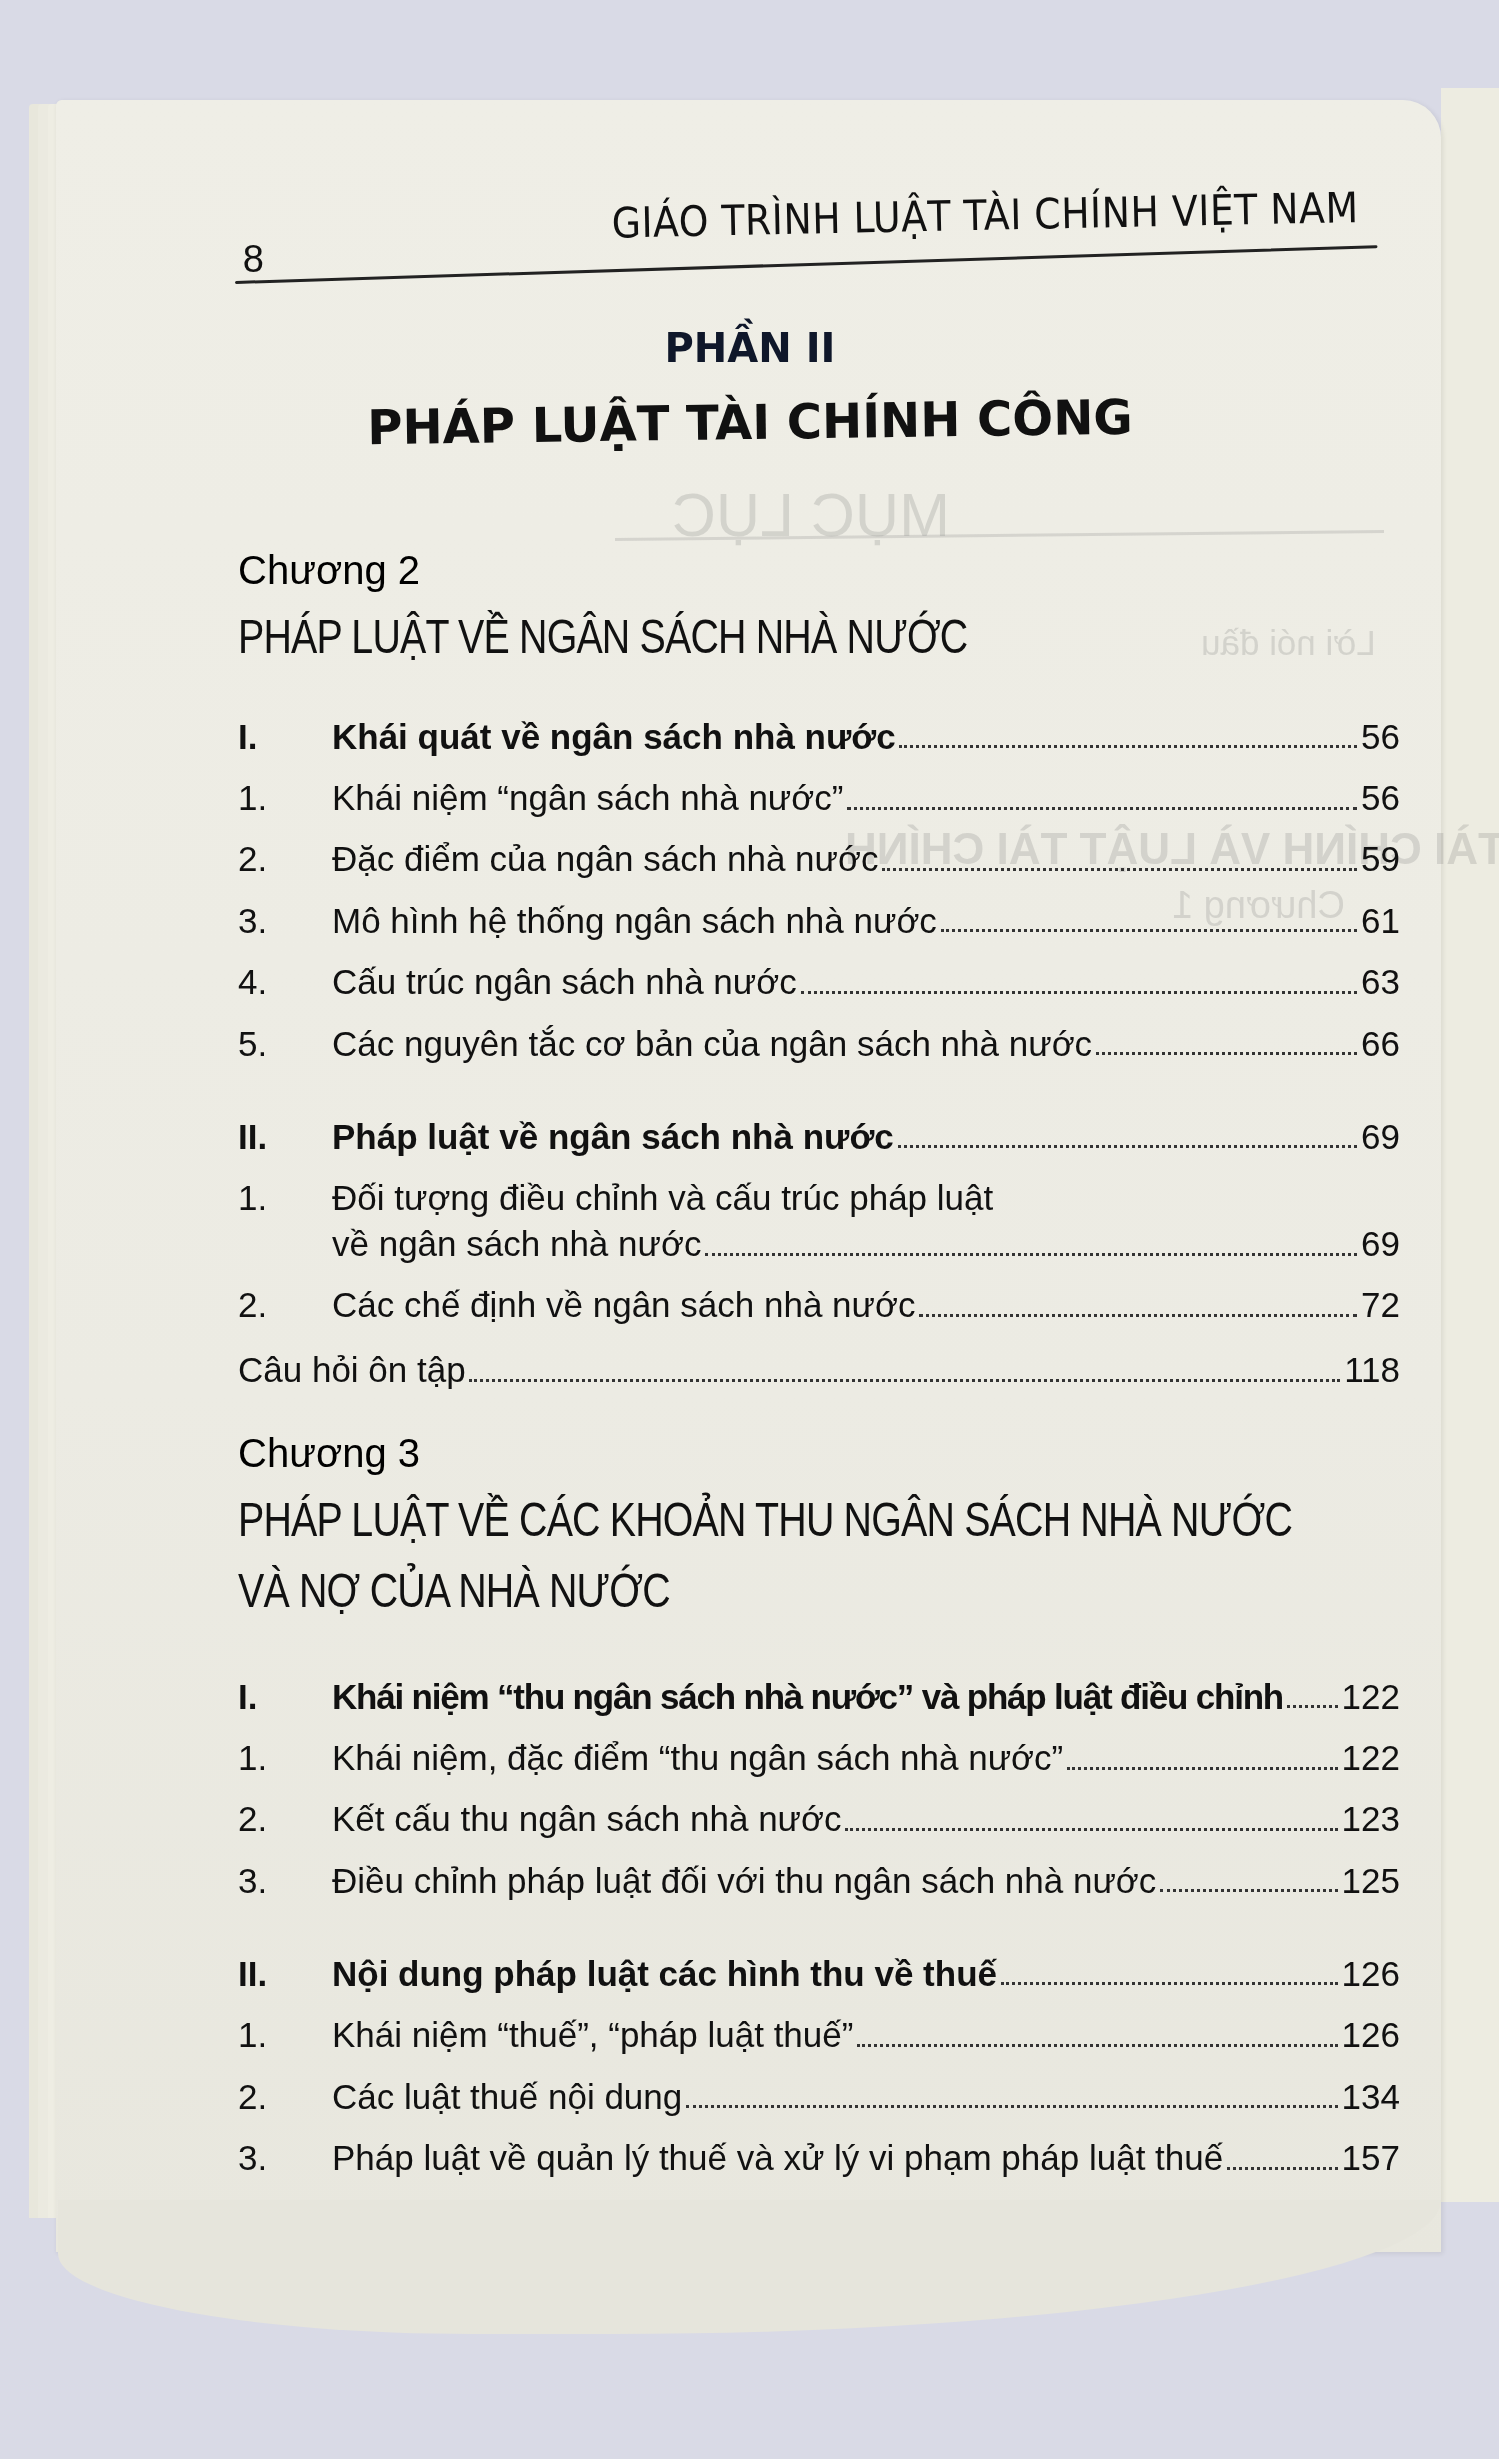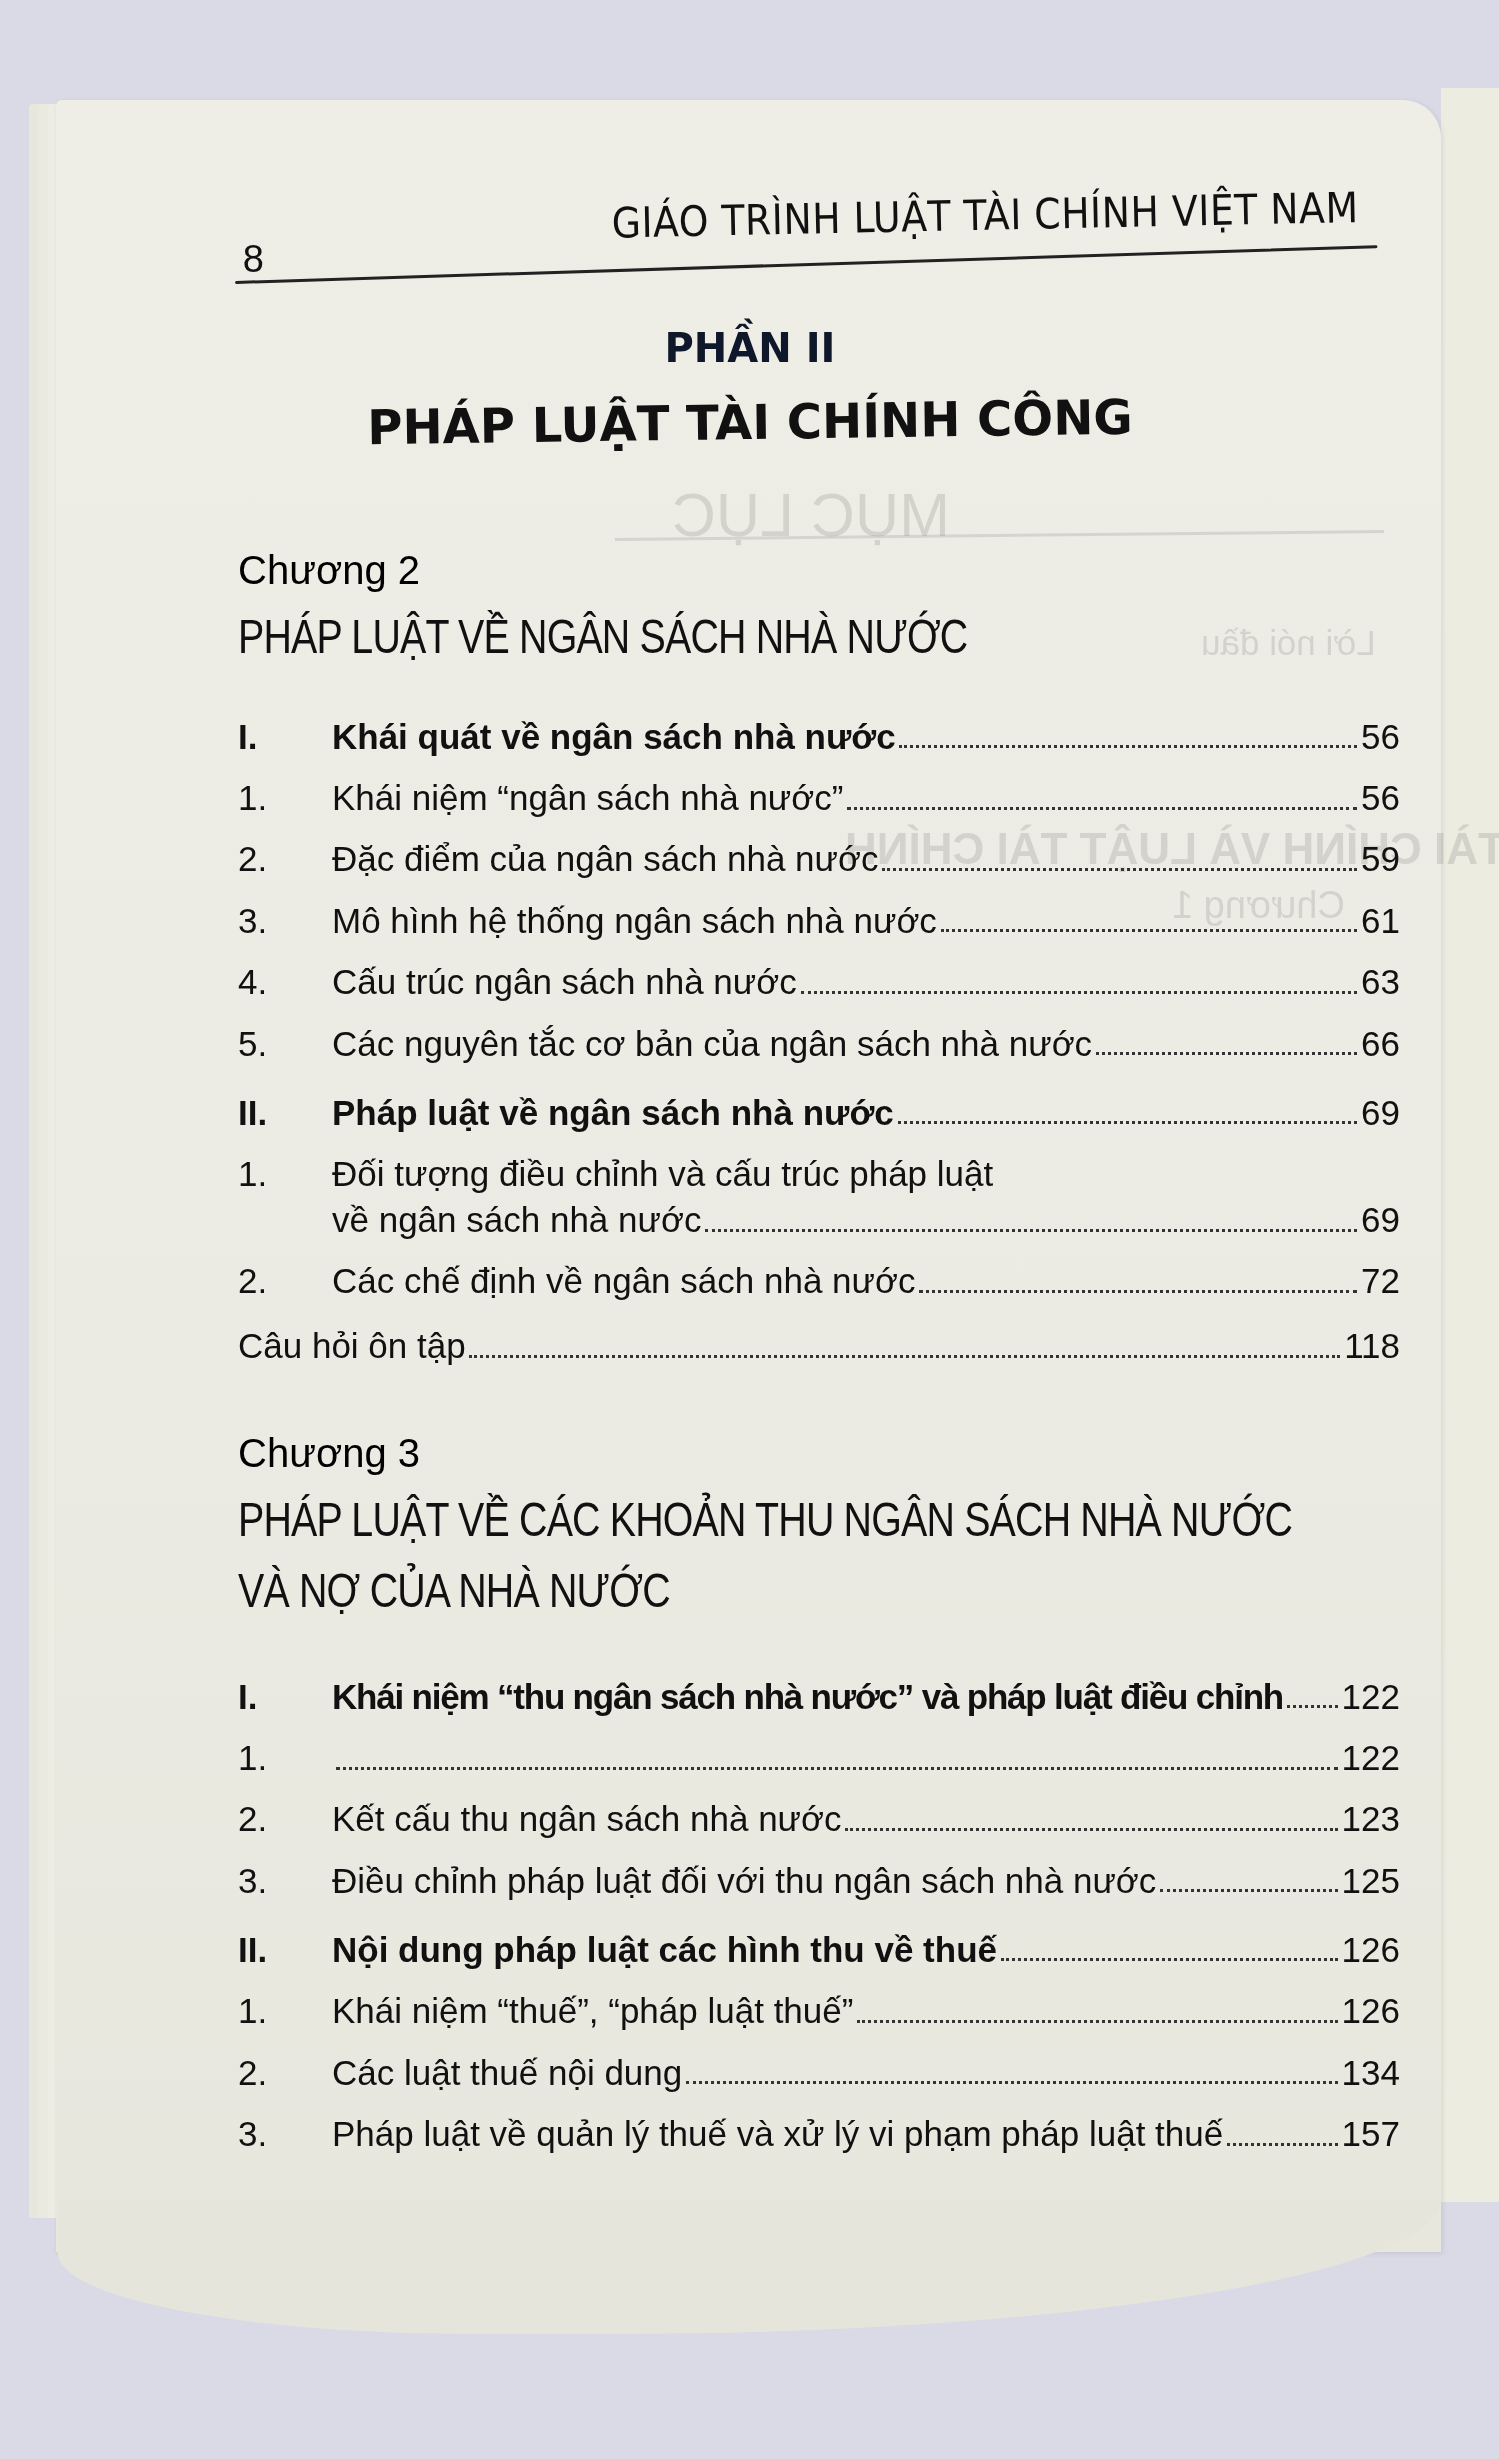--- a/index.html
+++ b/index.html
@@ -81,21 +81,21 @@
     font-size: 48px; color: #111; line-height: 71px; letter-spacing: -1px;
     font-family: "Liberation Sans Narrow", "Liberation Sans", sans-serif;
     transform: scaleX(0.82); transform-origin: left center; white-space: nowrap;
   }
   .toc-list { margin-top: 42px; }
   .toc-entry {
     display: flex; align-items: flex-end; font-size: 35px; color: #111;
     line-height: 46px; margin-bottom: 15.4px;
     font-family: "Liberation Sans", sans-serif;
   }
-  .toc-entry.gap { margin-top: 23px; align-items: flex-end; }
+  .toc-entry.gap { margin-top: 47px; align-items: flex-end; }
   .toc-entry .num { width: 94px; flex: 0 0 94px; }
   .toc-entry .title { white-space: nowrap; }
   .toc-entry .leader {
     flex: 1 1 auto; border-bottom: 3.8px dotted #333; margin: 0 3.8px 11.5px 3.8px; min-width: 19px;
   }
   .toc-entry .page-ref { white-space: nowrap; }
   .toc-entry.bold .title, .toc-entry.bold .num { font-weight: bold; }
 </style>
 </head>
 <body>
@@ -199,20 +199,21 @@
   <div class="chapter-title">VÀ NỢ CỦA NHÀ NƯỚC</div>
   <div class="toc-list" style="margin-top:48px;">
     <div class="toc-entry bold">
       <span class="num">I.</span>
       <span class="title" style="letter-spacing:-1.2px;">Khái niệm “thu ngân sách nhà nước” và pháp luật điều chỉnh</span>
       <span class="leader"></span>
       <span class="page-ref">122</span>
     </div>
     <div class="toc-entry">
       <span class="num">1.</span>
+      <span class="title">Khái niệm, đặc điểm “thu ngân sách nhà nước”</span>
       <span class="leader"></span>
       <span class="page-ref">122</span>
     </div>
     <div class="toc-entry">
       <span class="num">2.</span>
       <span class="title">Kết cấu thu ngân sách nhà nước</span>
       <span class="leader"></span>
       <span class="page-ref">123</span>
     </div>
     <div class="toc-entry">

